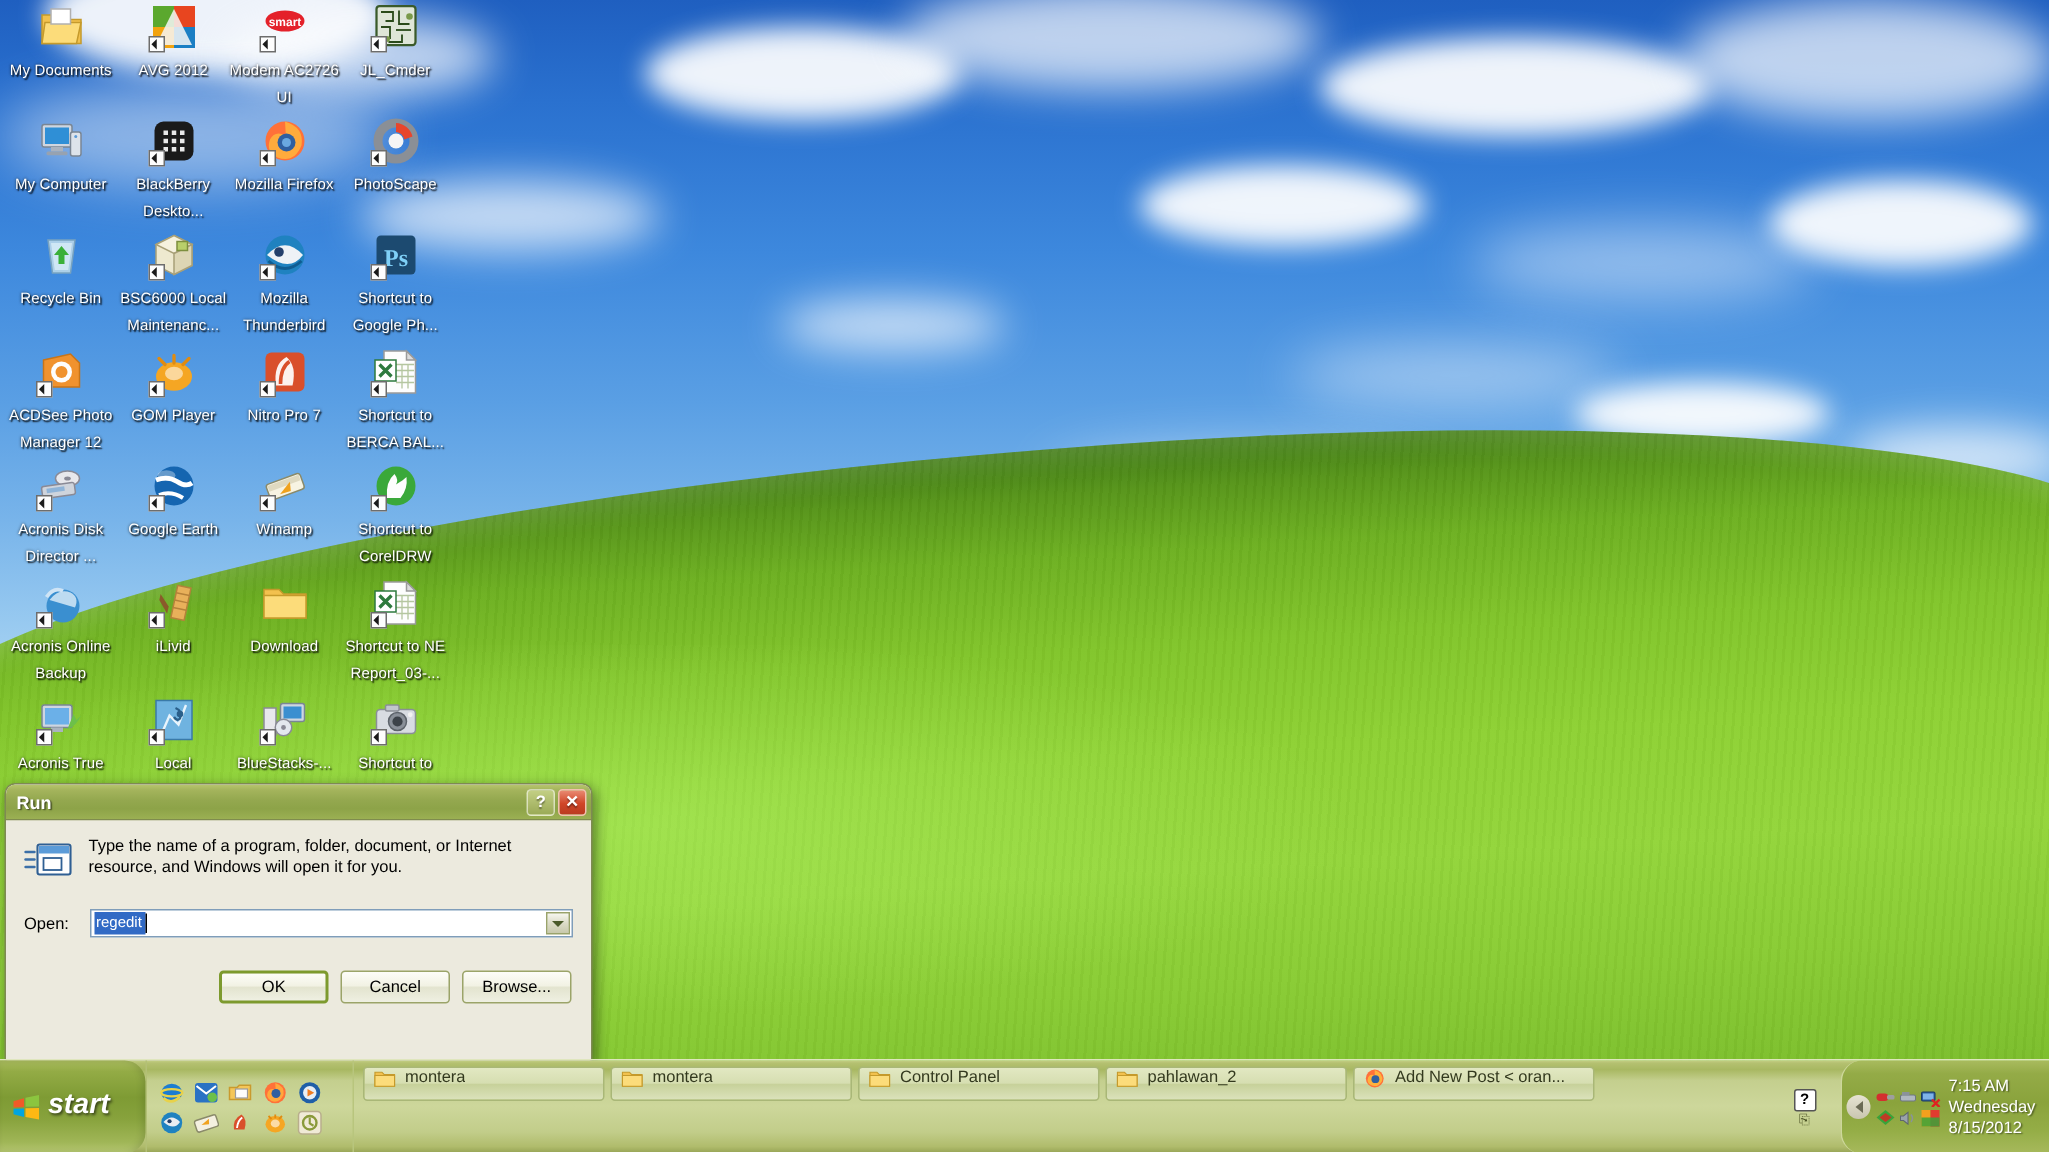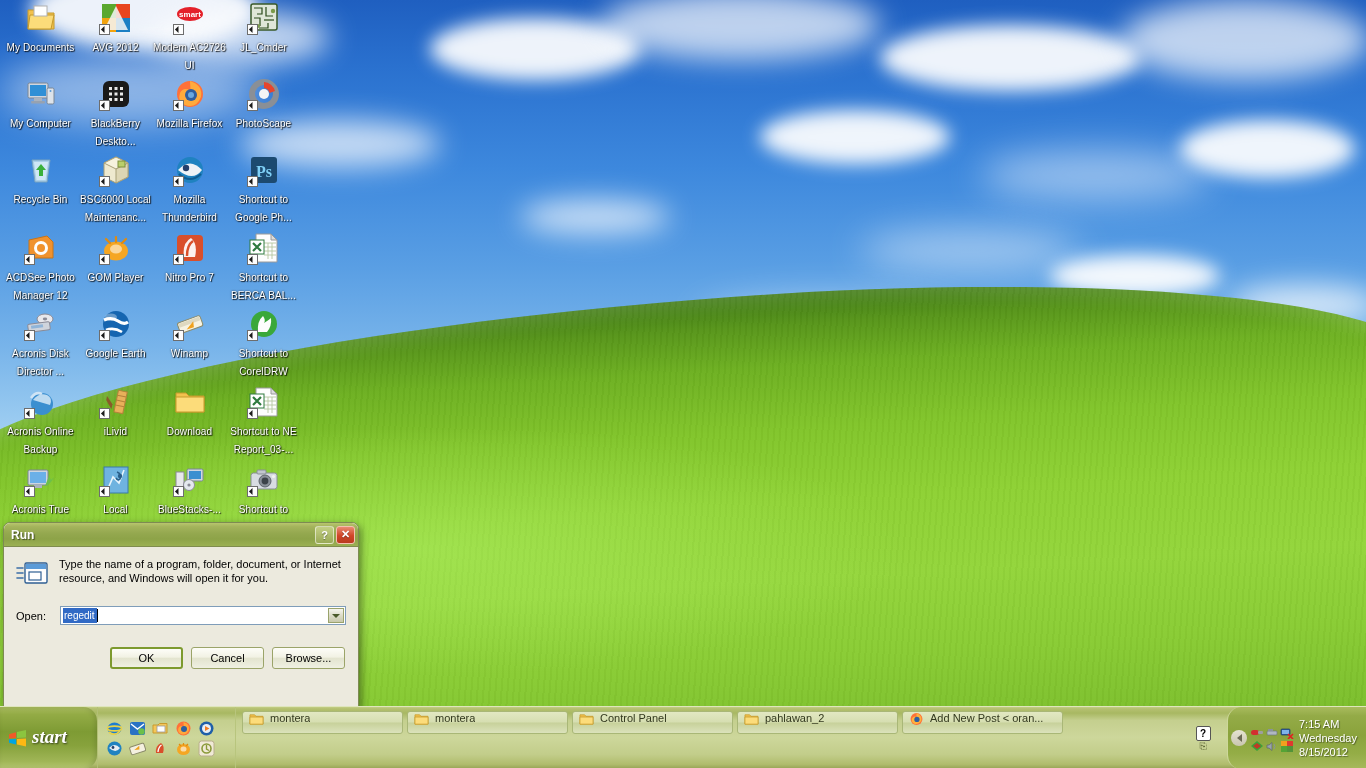--- a/index.html
+++ b/index.html
@@ -114,21 +114,21 @@
     width:0; height:0;
     border-left:5px solid #1a1a1a;
     border-bottom:5px solid transparent;
     transform: rotate(-45deg);
   }
 
   
   #run-dialog {
     position:absolute;
     left:3px; top:522px;
-    width:356px; height:186px;
+    width:392px; height:186px;
     background:#eceade;
     border:1px solid #7e8a53;
     border-radius:7px 7px 2px 2px;
     box-shadow: 2px 3px 9px rgba(0,0,0,.45);
     font-family:"Liberation Sans", sans-serif;
     overflow:hidden;
   }
   .run-title {
     height:24px;
     background: linear-gradient(180deg,#b8c56e 0%, #a4b45c 16%, #94a84f 45%, #8da348 70%, #9bb053 100%);
@@ -217,21 +217,21 @@
     border-radius:0 14px 14px 0;
     display:flex; align-items:center; gap:5px;
     padding-left:8px;
     position:relative;
     box-shadow: inset -2px 0 5px rgba(0,0,0,.12);
   }
   #start-button .flag { width:19px; height:17px; position:relative; flex:0 0 19px; }
   #start-button .word {
     font-size:19px; font-style:italic; font-weight:bold; color:#fff;
     text-shadow: 1px 1px 2px rgba(0,0,0,.6);
-    font-family:Liberation Serif, serif;
+    font-family:Liberation Sans, sans-serif;
     margin-top:-2px;
   }
 
   #quicklaunch {
     width:138px; height:62px;
     display:flex; flex-direction:column; justify-content:center;
     padding-left:8px; gap:3px;
     border-left:1px solid #b3c076;
   }
   .ql-row { display:flex; gap:6px; }

